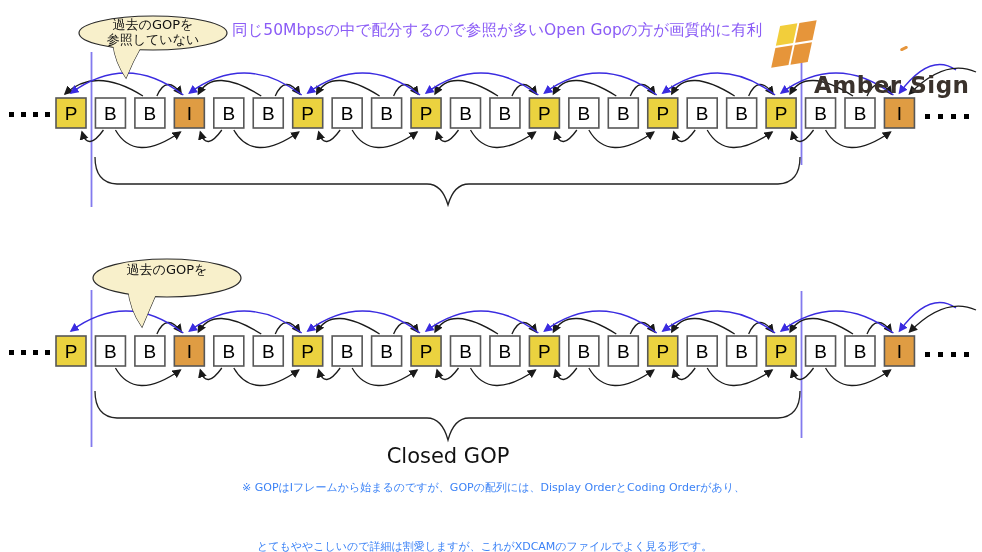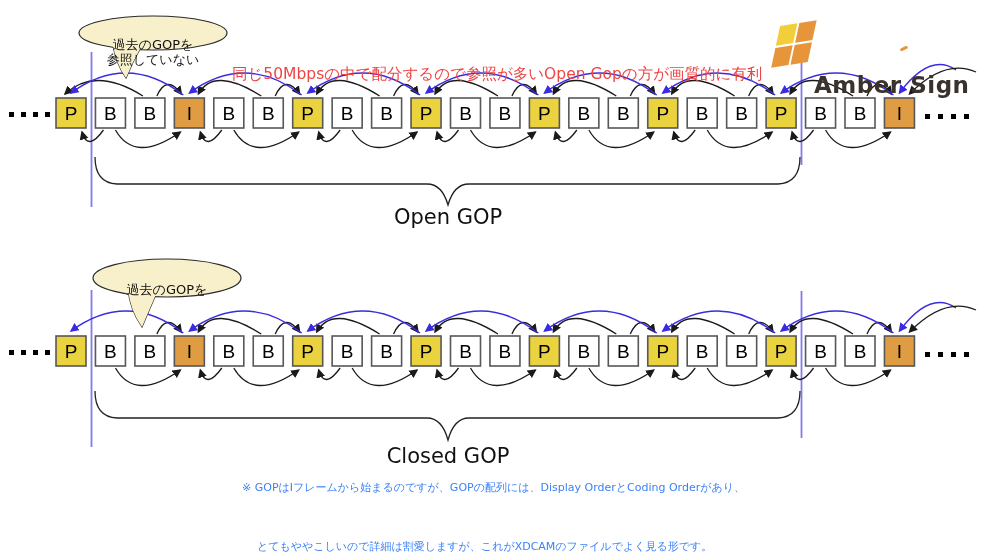--- a/index.html
+++ b/index.html
@@ -1,23 +1,23 @@
 <!DOCTYPE html>
 <html><head>
 <meta charset="utf-8">
 <style>
   html,body{margin:0;padding:0;background:#fff;}
   .stage{position:relative;width:982px;height:552px;background:#fff;overflow:hidden;
          font-family:"DejaVu Sans","Liberation Sans",sans-serif;}
   #diagram{position:absolute;left:0;top:0;}
   .abs{position:absolute;white-space:nowrap;}
-  .top-note{left:232px;top:20px;font-size:15.5px;color:#ef4444;margin-top:44px;}
+  .top-note{left:232px;top:20px;font-size:15.5px;color:#8b5cf6;}
   .brand-text{left:814px;top:52px;font-size:23px;font-weight:bold;color:#3A322C;letter-spacing:.5px;margin-top:20px;}
   .brand-accent{left:900px;top:47px;width:8px;height:3px;background:#E6953A;transform:rotate(-24deg);border-radius:2px;}
-  .bubble-text{width:150px;text-align:center;font-size:13px;line-height:15px;color:#111;margin-top:20px;}
+  .bubble-text{width:150px;text-align:center;font-size:13px;line-height:15px;color:#111;}
   .bubble-text-1{left:78px;top:17px;}
   .bubble-text-2{left:92px;top:262px;}
   .gop-label{width:240px;text-align:center;font-size:21px;color:#111;}
   .gop-label-1{left:328px;top:205px;}
   .gop-label-2{left:328px;top:444px;}
   .footnote{font-size:11px;color:#3b82f6;}
   .fn1{left:242px;top:480px;}
   .fn2{left:257px;top:497px;}
   .fn3{left:257px;top:514px;margin-top:25px;}
 </style>
@@ -240,18 +240,17 @@
 
   <div class="abs bubble-text bubble-text-1">
     <span style="display:block">過去のGOPを</span>
     <span style="display:block">参照していない</span>
   </div>
 
   <div class="abs bubble-text bubble-text-2">
     <span style="display:block">過去のGOPを</span>
   </div>
 
-  <div class="abs gop-label gop-label-1">Open GOP</div>
   <div class="abs gop-label gop-label-2">Closed GOP</div>
 
   <div class="abs footnote fn1">※ GOPはIフレームから始まるのですが、GOPの配列には、Display OrderとCoding Orderがあり、</div>
   <div class="abs footnote fn3">とてもややこしいので詳細は割愛しますが、これがXDCAMのファイルでよく見る形です。</div>
 </div>
 
 </body></html>

